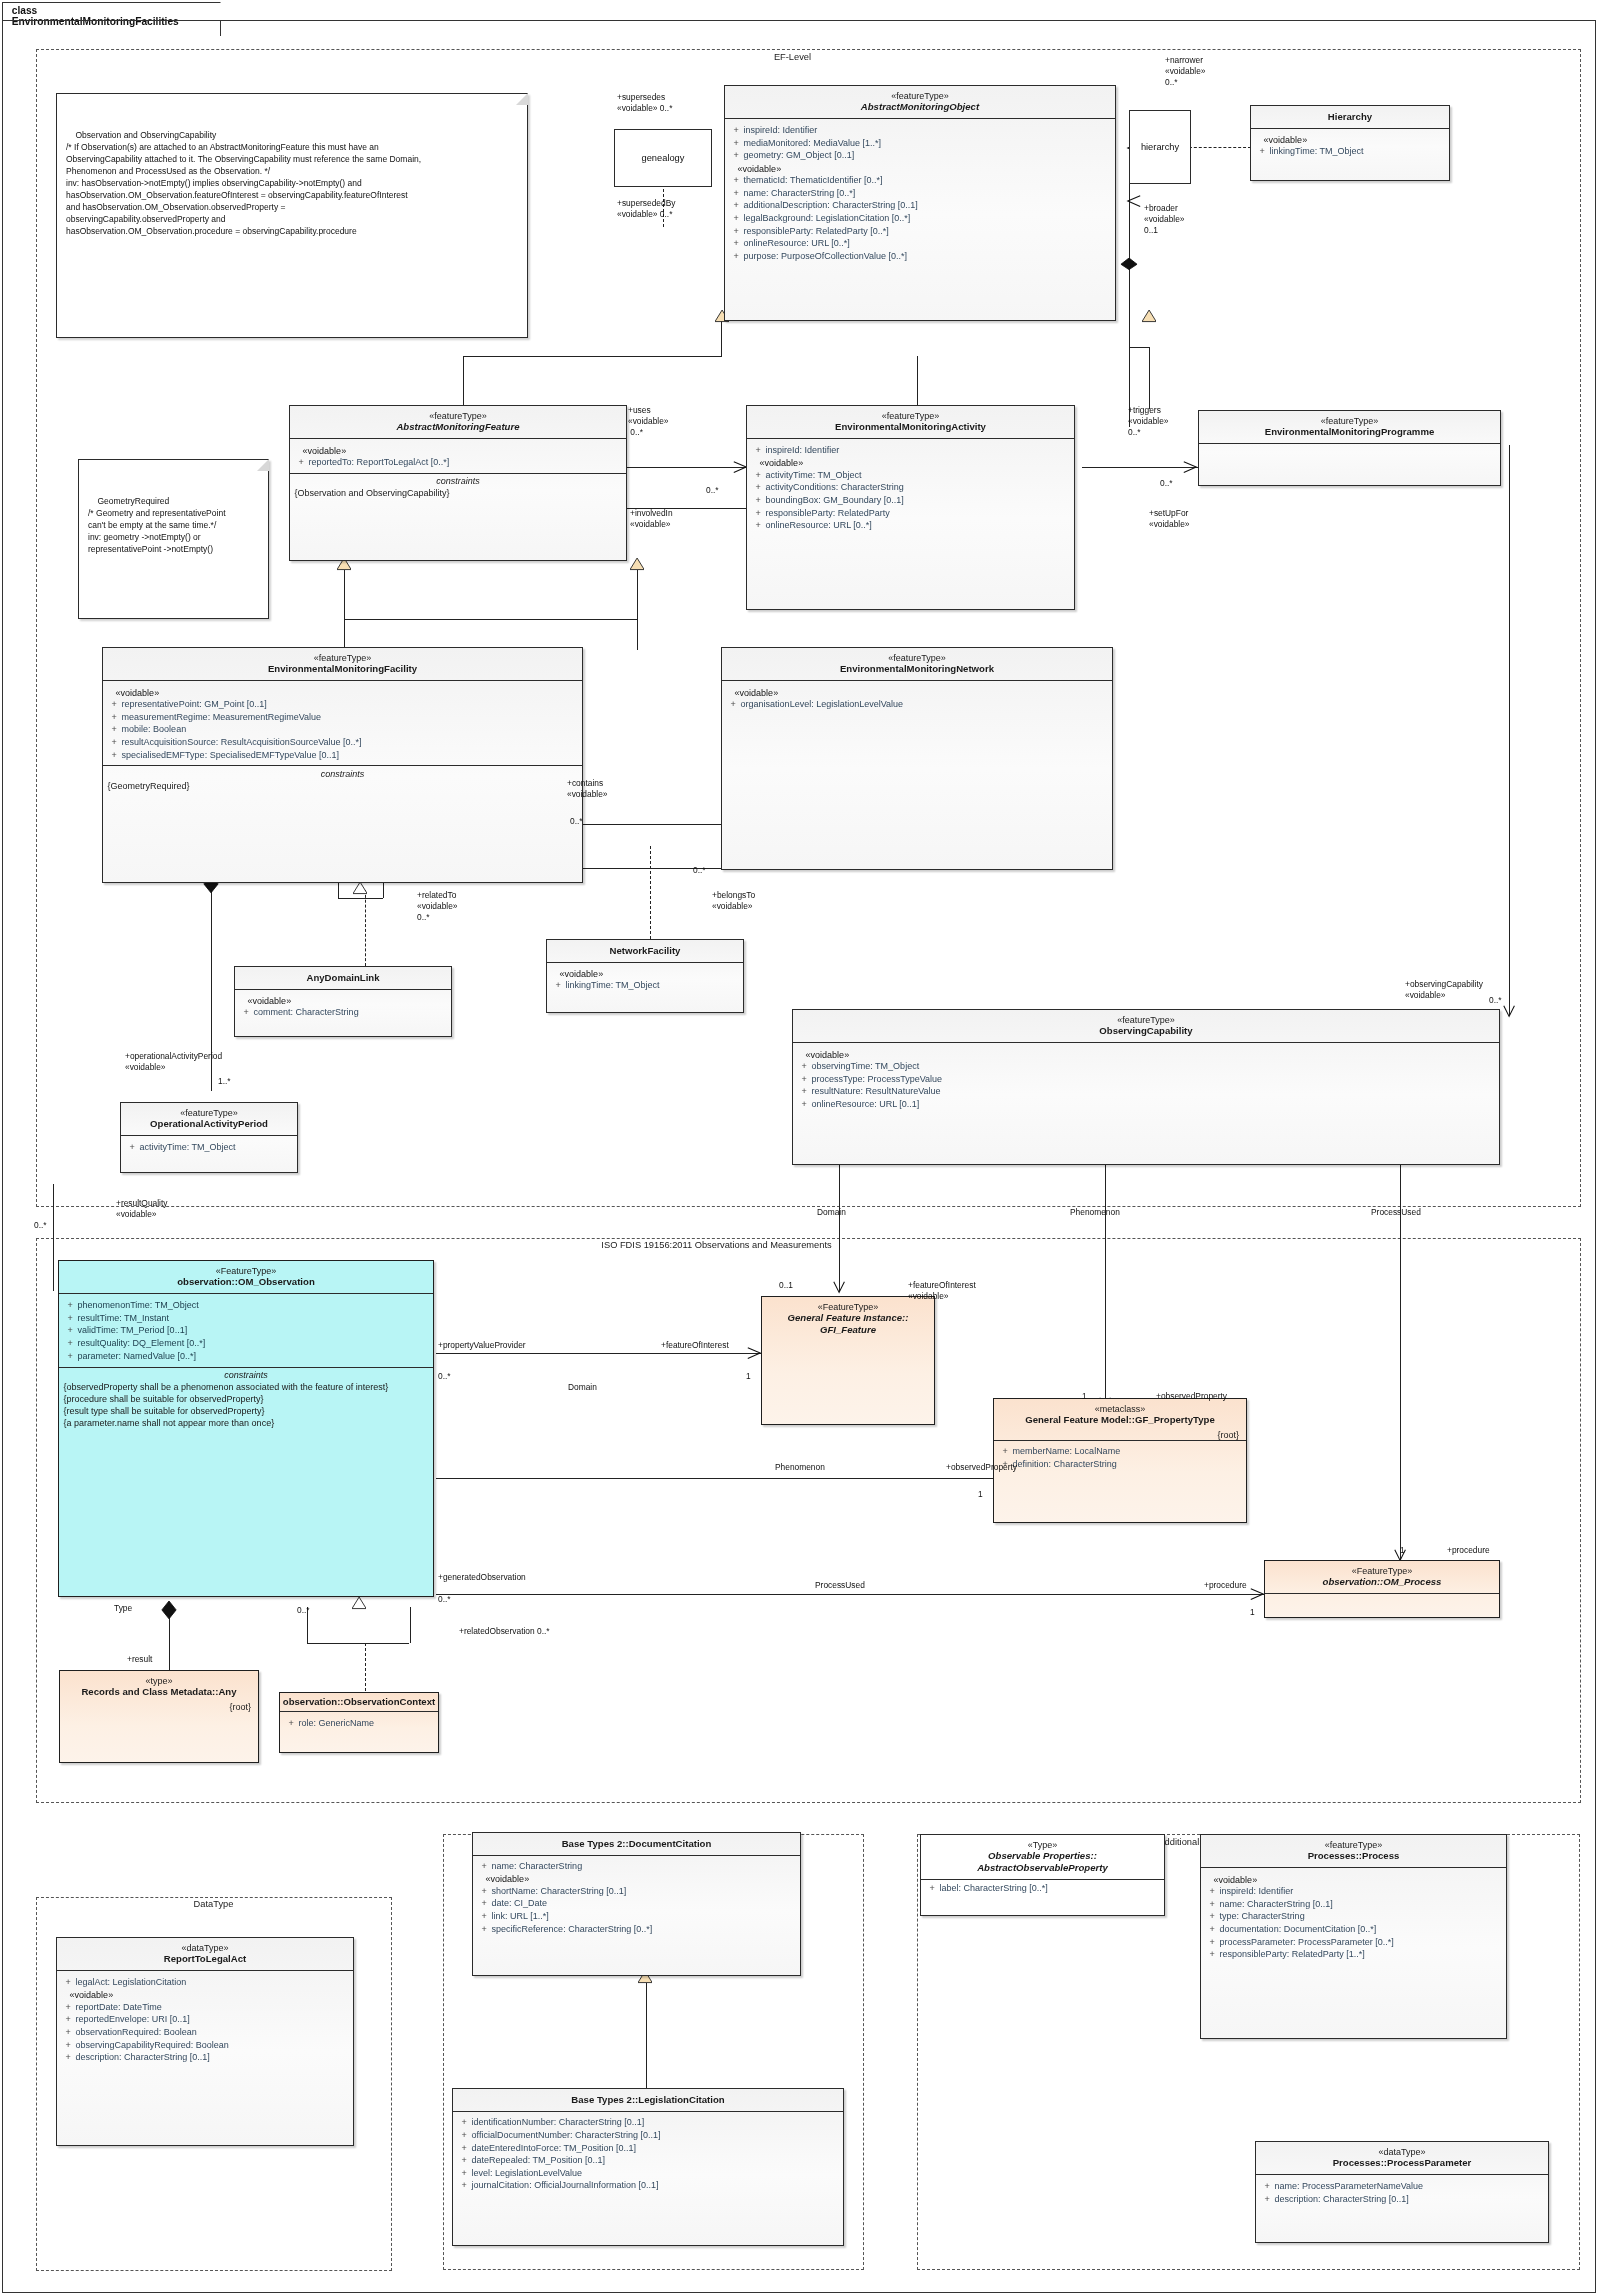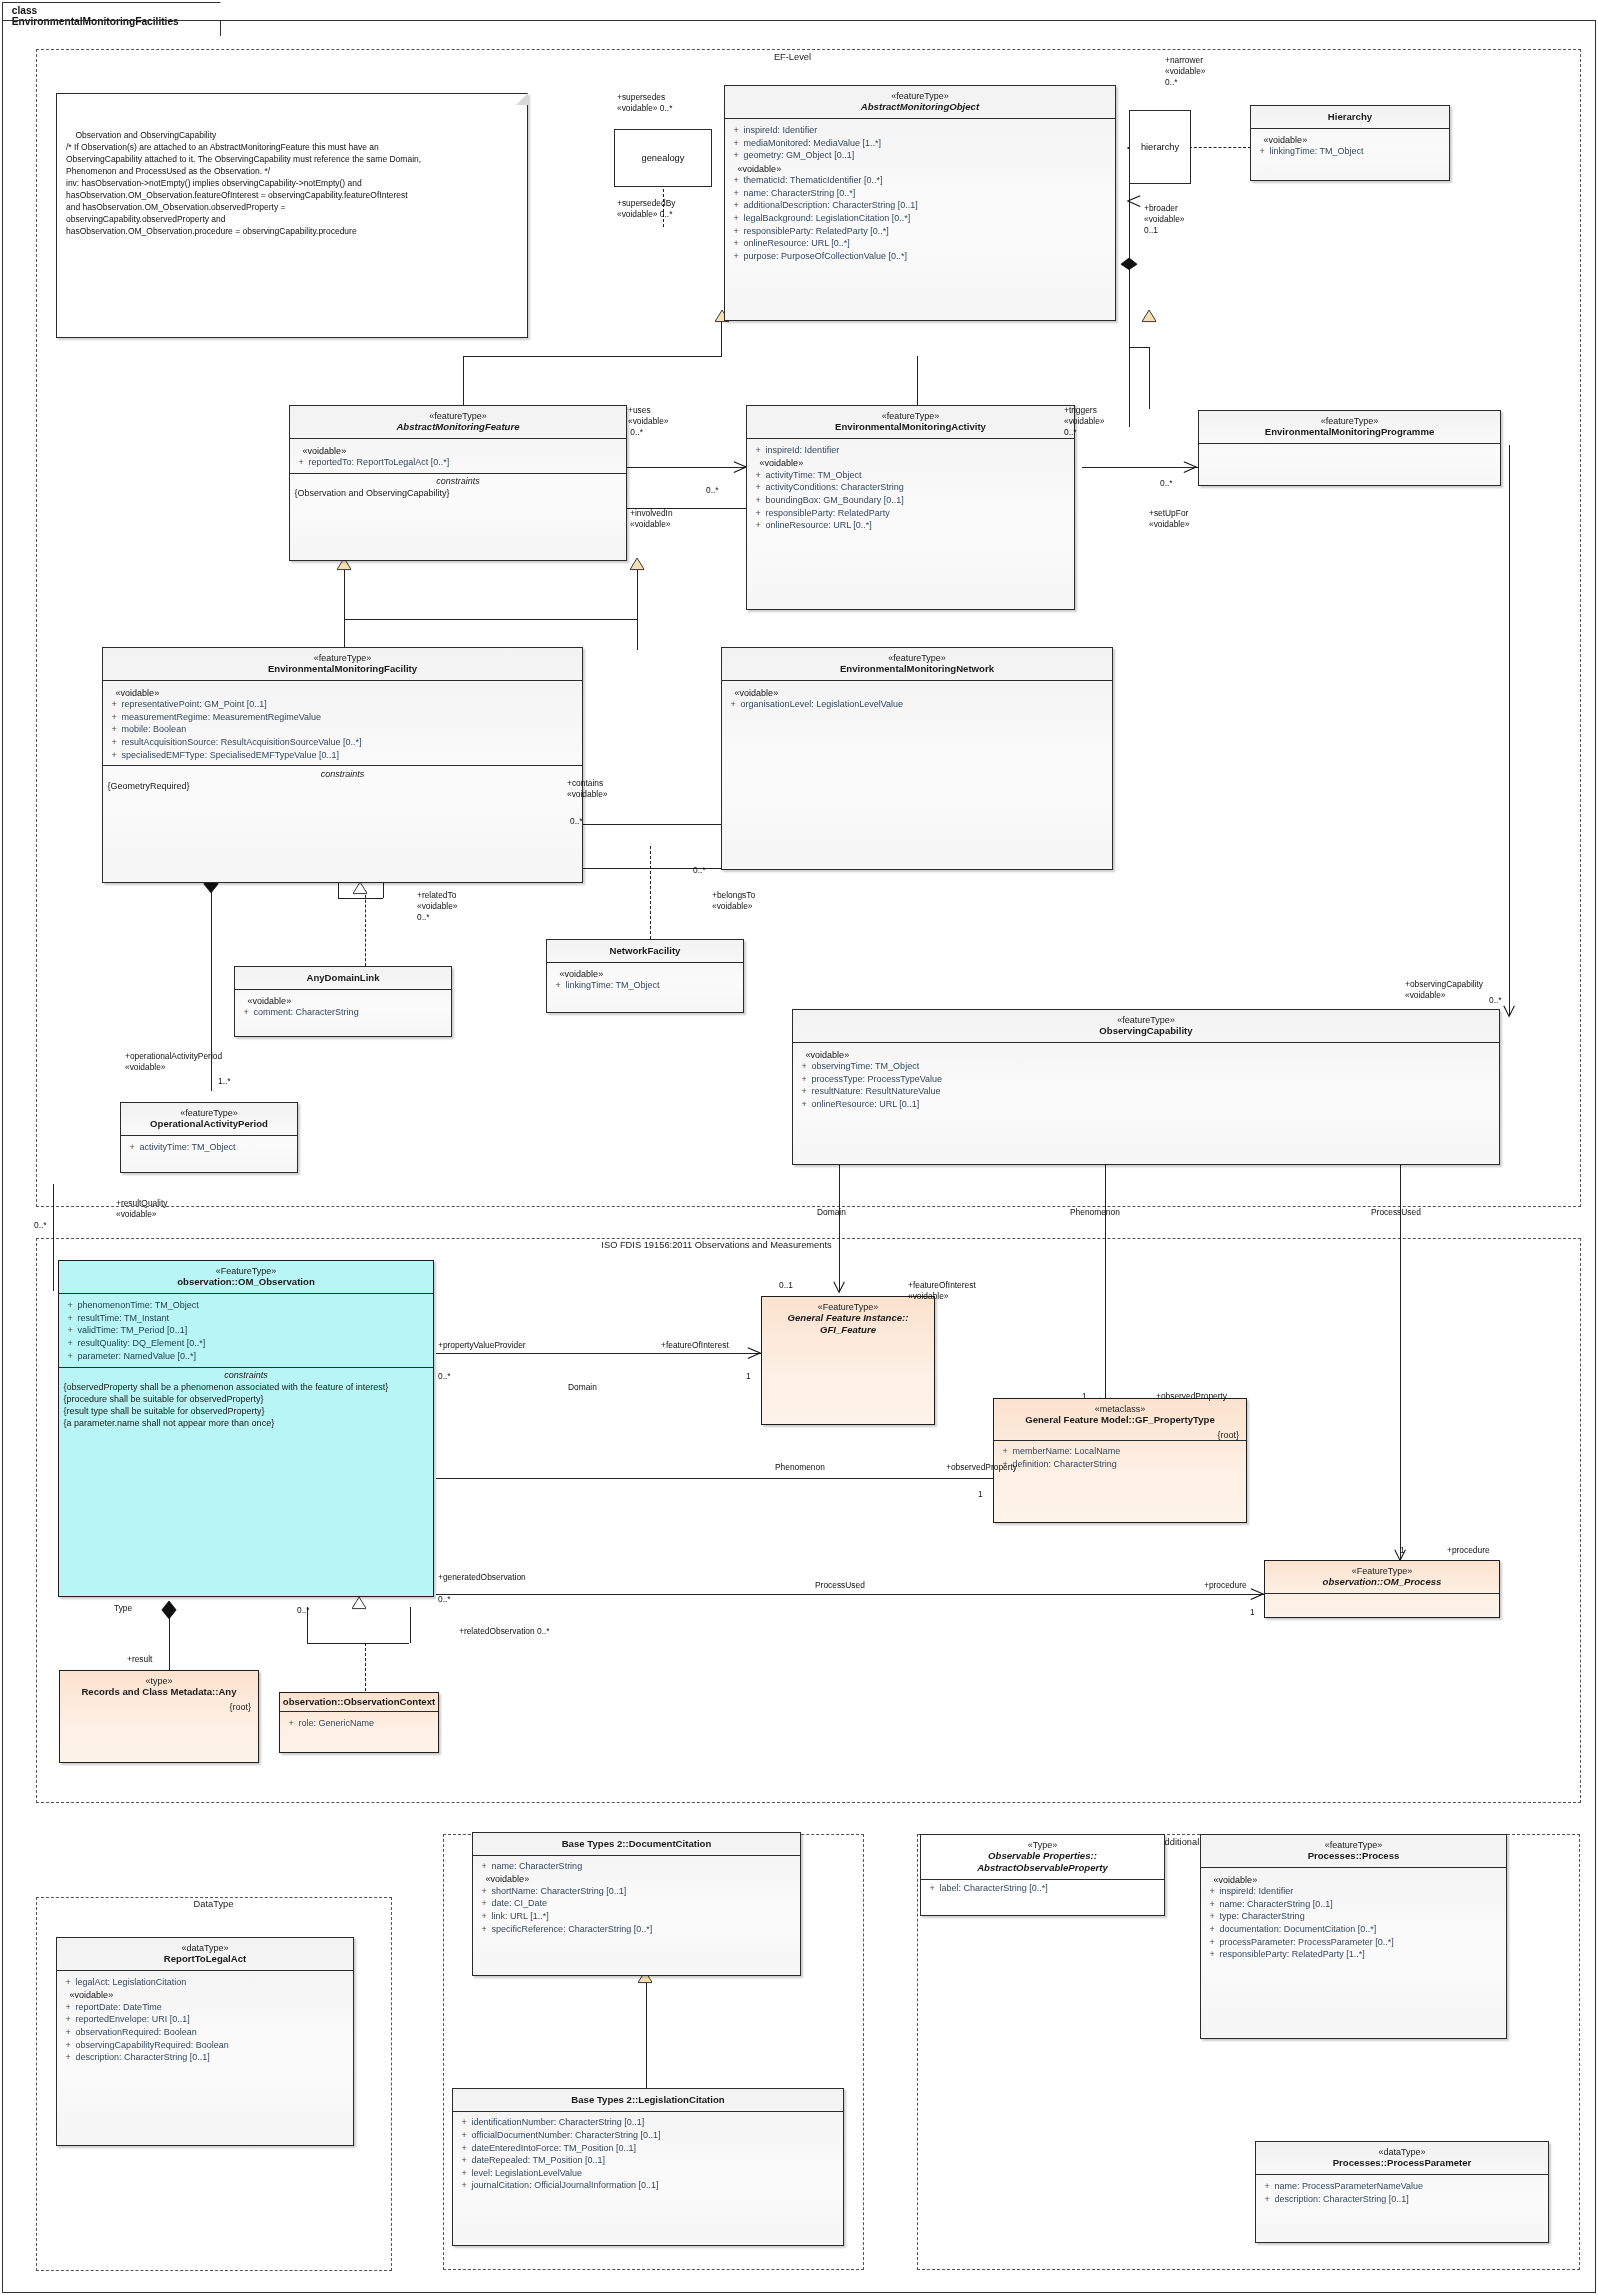--- a/index.html
+++ b/index.html
@@ -279,20 +279,28 @@
 /* If Observation(s) are attached to an AbstractMonitoringFeature this must have an
 ObservingCapability attached to it. The ObservingCapability must reference the same Domain,
 Phenomenon and ProcessUsed as the Observation. */
 inv: hasObservation-&gt;notEmpty() implies observingCapability-&gt;notEmpty() and
 hasObservation.OM_Observation.featureOfInterest = observingCapability.featureOfInterest
 and hasObservation.OM_Observation.observedProperty =
 observingCapability.observedProperty and
 hasObservation.OM_Observation.procedure = observingCapability.procedure</span>
   </div>
 
+  <div class="note" style="left:78px;top:459px;width:191px;height:160px;">
+    <span class="fold"></span>
+    <span>GeometryRequired
+/* Geometry and representativePoint
+can't be empty at the same time.*/
+inv: geometry -&gt;notEmpty() or
+representativePoint -&gt;notEmpty()</span>
+  </div>
 
   <div class="plainbox" style="left:614px;top:129px;width:98px;height:58px;">
     <span>genealogy</span>
   </div>
   <div class="plainbox" style="left:1129px;top:110px;width:62px;height:74px;">
     <span>hierarchy</span>
   </div>
 
   <div class="cls" style="left:724px;top:85px;width:392px;height:236px;">
     <div class="hdr">
@@ -806,21 +814,21 @@
   <div class="lbl" style="left:1144px;top:203px;">+broader
 «voidable»
 0..1</div>
 
   <div class="lbl" style="left:628px;top:405px;">+uses
 «voidable»
  0..*</div>
   <div class="lbl" style="left:706px;top:485px;">0..*</div>
   <div class="lbl" style="left:630px;top:508px;">+involvedIn
 «voidable»</div>
-  <div class="lbl" style="left:1064px;top:405px;">+triggers
+  <div class="lbl" style="left:1128px;top:405px;">+triggers
 «voidable»
 0..*</div>
   <div class="lbl" style="left:1160px;top:478px;">0..*</div>
   <div class="lbl" style="left:1149px;top:508px;">+setUpFor
 «voidable»</div>
 
   <div class="lbl" style="left:567px;top:778px;">+contains
 «voidable»</div>
   <div class="lbl" style="left:570px;top:816px;">0..*</div>
   <div class="lbl" style="left:712px;top:890px;">+belongsTo

